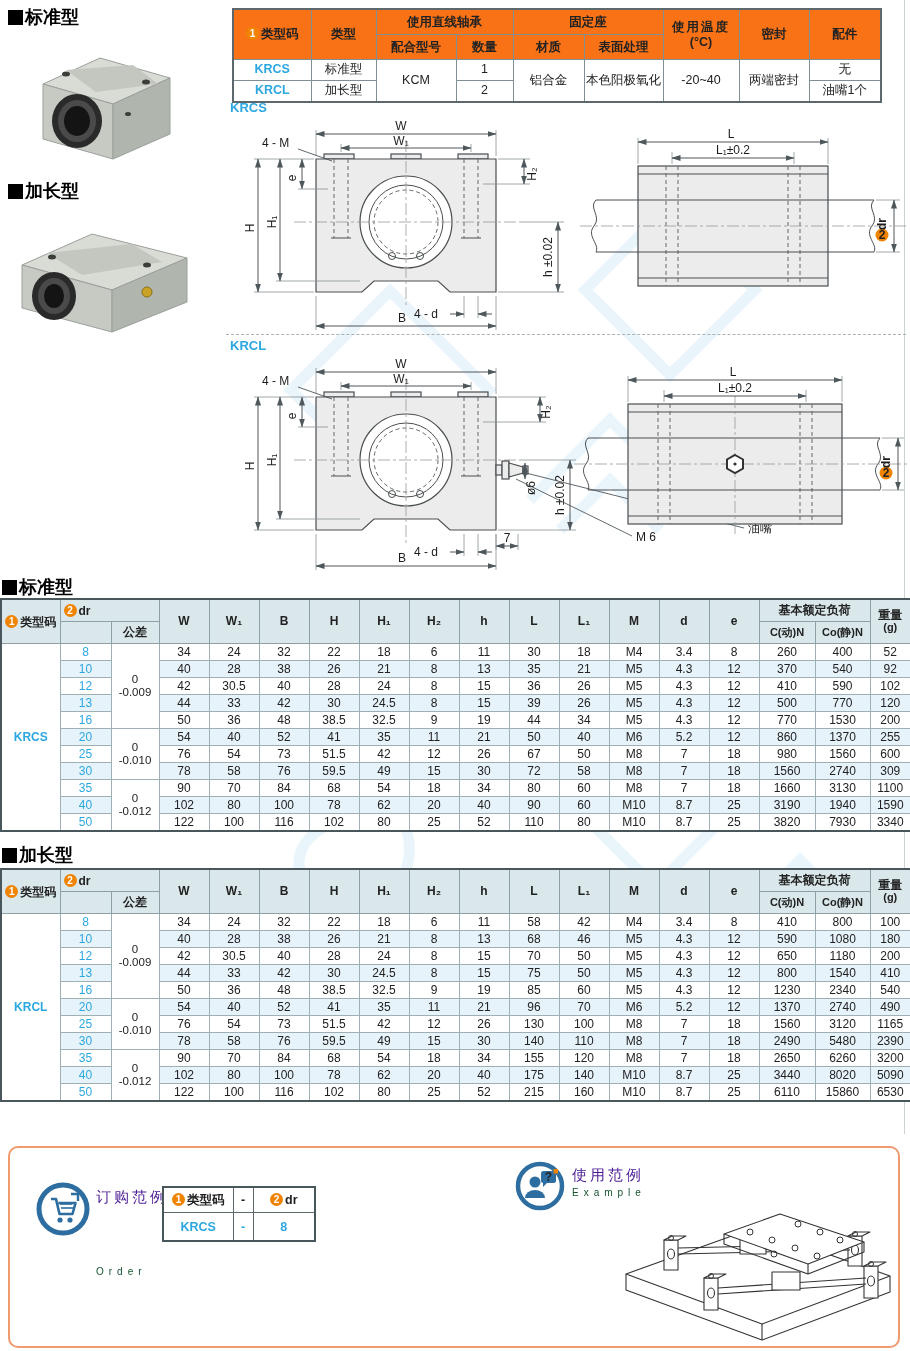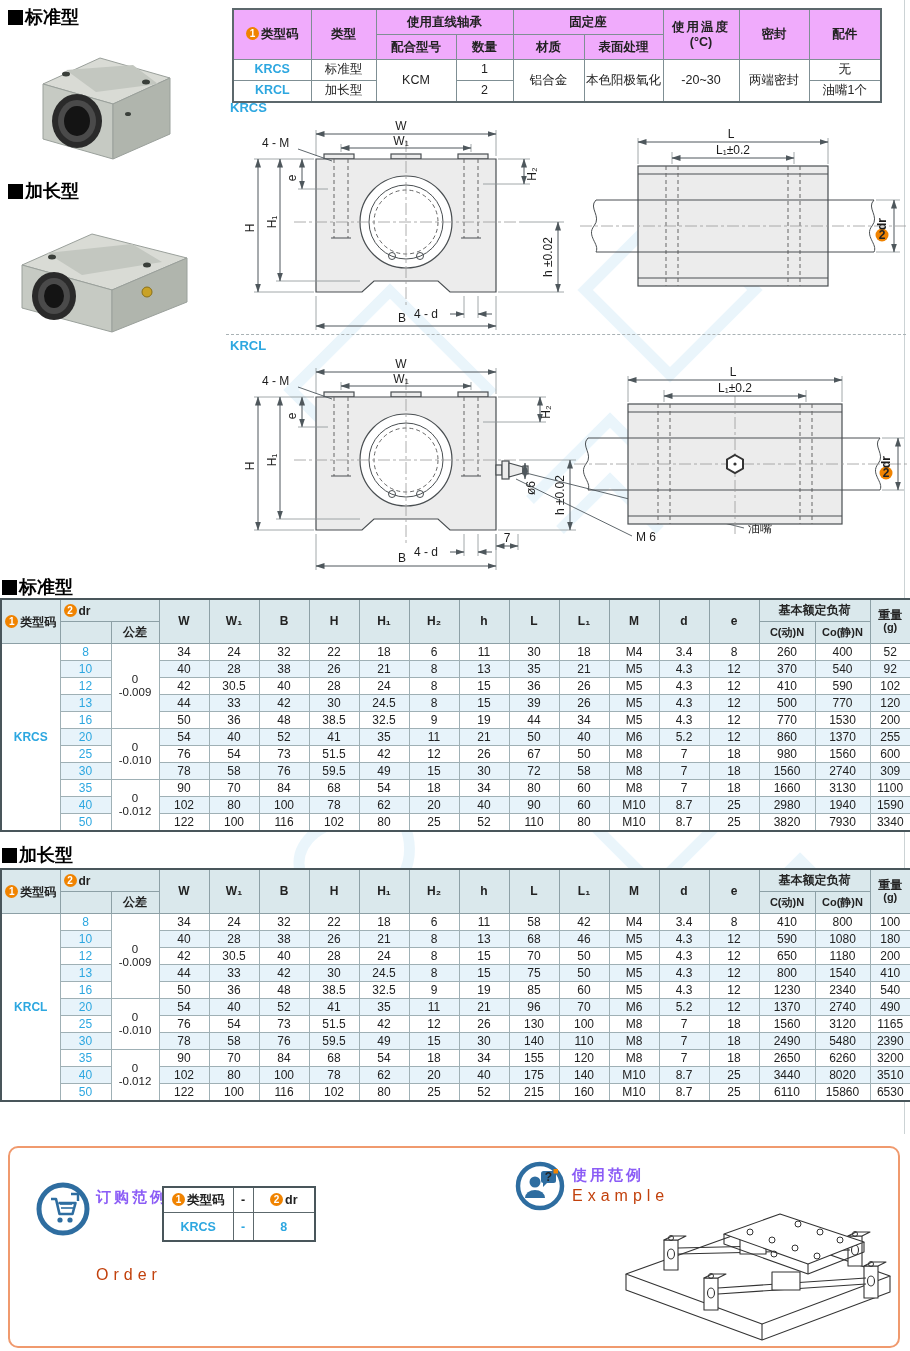--- a/index.html
+++ b/index.html
@@ -8,21 +8,21 @@
   .abs{position:absolute}
   
   .sec-head{position:absolute;font-size:18px;font-weight:bold;color:#000;display:flex;align-items:center;line-height:1}
   .sec-head .sq{width:15px;height:15px;background:#000;display:inline-block;margin-right:2px}
   
   .badge{display:inline-block;width:13px;height:13px;border-radius:50%;background:#f08300;color:#fff;
          font-size:10px;line-height:13px;text-align:center;font-weight:bold;margin-right:2px;vertical-align:1px}
   .cyan{color:#2da7e0}
   
   #spec{position:absolute;left:232px;top:8px;border-collapse:collapse;table-layout:fixed;font-size:12.5px;border:2px solid #5c686c}
-  #spec th{background:#f0abfc;border:1px solid #7f8f94;font-weight:bold;padding:0 1px;height:24px;line-height:1.15}
+  #spec th{background:#f97316;border:1px solid #7f8f94;font-weight:bold;padding:0 1px;height:24px;line-height:1.15}
   #spec td{border:1px solid #7f8f94;text-align:center;height:20px;background:#fff;padding:0 1px;line-height:1.1}
   
   .dim-table{position:absolute;left:0;border-collapse:collapse;table-layout:fixed;width:910px;border:2px solid #49565b}
   .dim-table th{background:#dae8ec;border:1px solid #8da0a6;font-size:12px;font-weight:bold;padding:0;height:21px;line-height:1.05}
   .dim-table td{border:1px solid #9fb0b5;text-align:center;font-size:12px;padding:0;height:16px;line-height:1.02;background:#fff}
   .dim-table .drh{text-align:left;padding-left:3px}
   .dim-table .unit{font-size:11px;font-weight:bold}
   .dim-table .small{font-size:11px}
   .dim-table tbody tr.alt td{background:#e7f3fa}
   .dim-table td.typecode-cell{color:#2da7e0;font-weight:bold;background:#fff !important}
@@ -37,22 +37,22 @@
   .cl{stroke:#999;stroke-width:0.8;stroke-dasharray:12 3 3 3;fill:none}
   .ext{stroke:#8a9296;stroke-width:0.8;fill:none}
   .dim{stroke:#4e575c;stroke-width:1;fill:none}
   .lead{stroke:#4e575c;stroke-width:0.9;fill:none}
   .dlabel{font-size:12px;fill:#1c1c1c}
   .cyanlbl{fill:#2da7e0;font-weight:bold;font-size:13px}
   .dashed-sep{position:absolute;border-top:1px dashed #a9b2b5}
   .edge-line{position:absolute;width:1px;background:#ccd3d5}
   
   #example-box{position:absolute;left:8px;top:1146px;width:888px;height:198px;border:2px solid #f09a6e;border-radius:10px;background:#fff}
-  .ex-title-cn{position:absolute;font-size:15px;letter-spacing:3px;color:#8b5cf6;font-weight:bold}
-  .ex-title-en{position:absolute;font-size:16px;letter-spacing:5px;color:#c2410c}
+  .ex-title-cn{position:absolute;font-size:15px;letter-spacing:3px;color:#4c1d95;font-weight:normal}
+  .ex-title-en{position:absolute;font-size:10px;letter-spacing:5px;color:#14532d}
   #order-table{position:absolute;left:162px;top:1186px;border-collapse:collapse;border:2px solid #49565b;font-size:12.5px;table-layout:fixed}
   #order-table th{border:1px solid #5c686c;height:24px;background:#fff;font-weight:bold;padding:0 3px}
   #order-table td{border:1px solid #5c686c;height:25px;text-align:center;color:#2da7e0;font-weight:bold}
   .watermark{position:absolute;left:230px;top:170px;z-index:0;opacity:.55}
   .z1{z-index:1}
 </style>
 </head>
 <body>
 
 <div class="watermark">
@@ -139,21 +139,21 @@
     <th>材质</th>
     <th>表面处理</th>
   </tr>
   <tr>
     <td class="cyan" style="font-weight:bold">KRCS</td>
     <td>标准型</td>
     <td rowspan="2">KCM</td>
     <td>1</td>
     <td rowspan="2">铝合金</td>
     <td rowspan="2">本色阳极氧化</td>
-    <td rowspan="2">-20~30</td>
+    <td rowspan="2">-20~40</td>
     <td rowspan="2">两端密封</td>
     <td>无</td>
   </tr>
   <tr>
     <td class="cyan" style="font-weight:bold">KRCL</td>
     <td>加长型</td>
     <td>2</td>
     <td>油嘴1个</td>
   </tr>
 </tbody>
@@ -636,21 +636,21 @@
         <td>100</td>
         <td>78</td>
         <td>62</td>
         <td>20</td>
         <td>40</td>
         <td>90</td>
         <td>60</td>
         <td>M10</td>
         <td>8.7</td>
         <td>25</td>
-        <td>2980</td>
+        <td>3190</td>
         <td>1940</td>
         <td>1590</td>
       </tr>
       <tr>
         <td class="drval-cell">50</td>
         <td>122</td>
         <td>100</td>
         <td>116</td>
         <td>102</td>
         <td>80</td>
@@ -908,21 +908,21 @@
         <td>62</td>
         <td>20</td>
         <td>40</td>
         <td>175</td>
         <td>140</td>
         <td>M10</td>
         <td>8.7</td>
         <td>25</td>
         <td>3440</td>
         <td>8020</td>
-        <td>3510</td>
+        <td>5090</td>
       </tr>
       <tr>
         <td class="drval-cell">50</td>
         <td>122</td>
         <td>100</td>
         <td>116</td>
         <td>102</td>
         <td>80</td>
         <td>25</td>
         <td>52</td>

